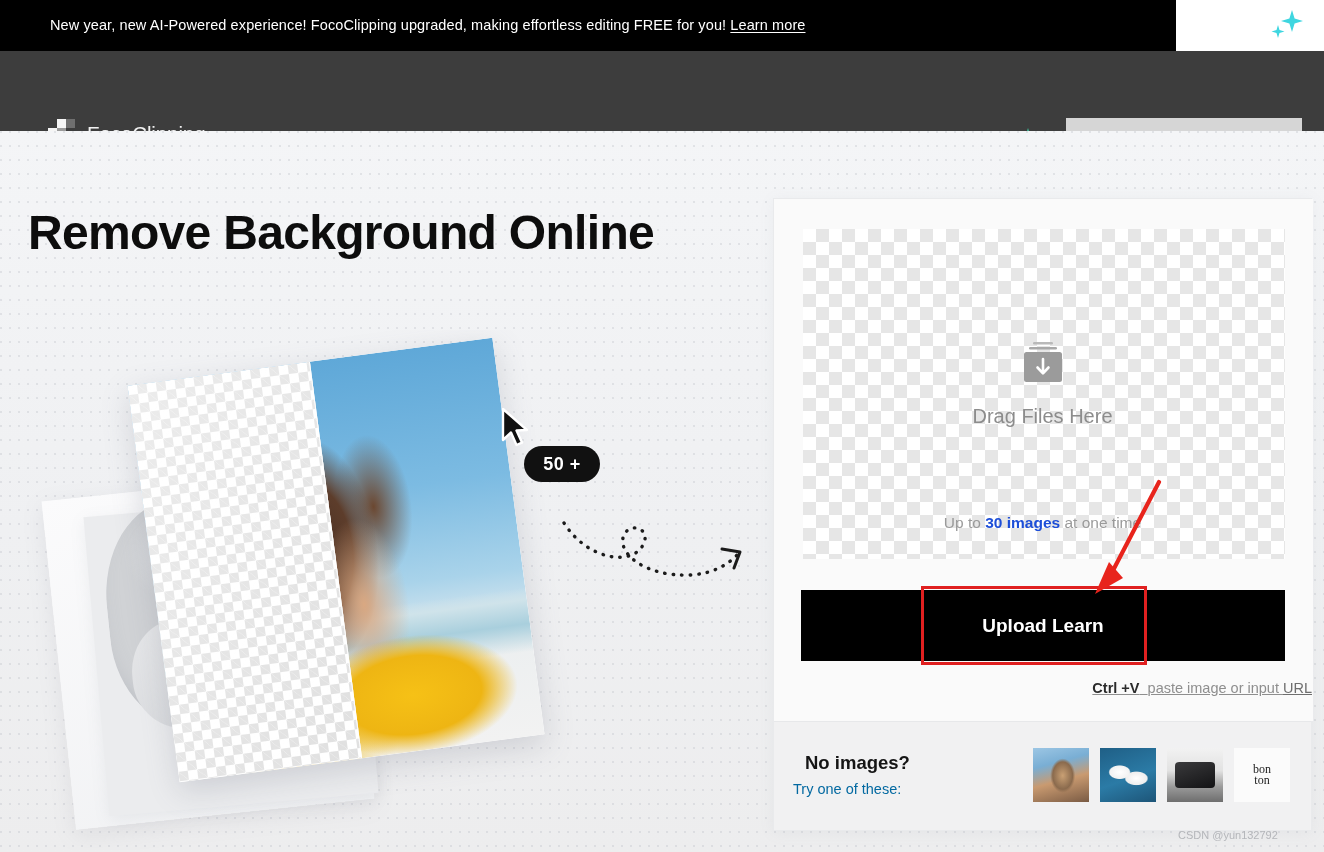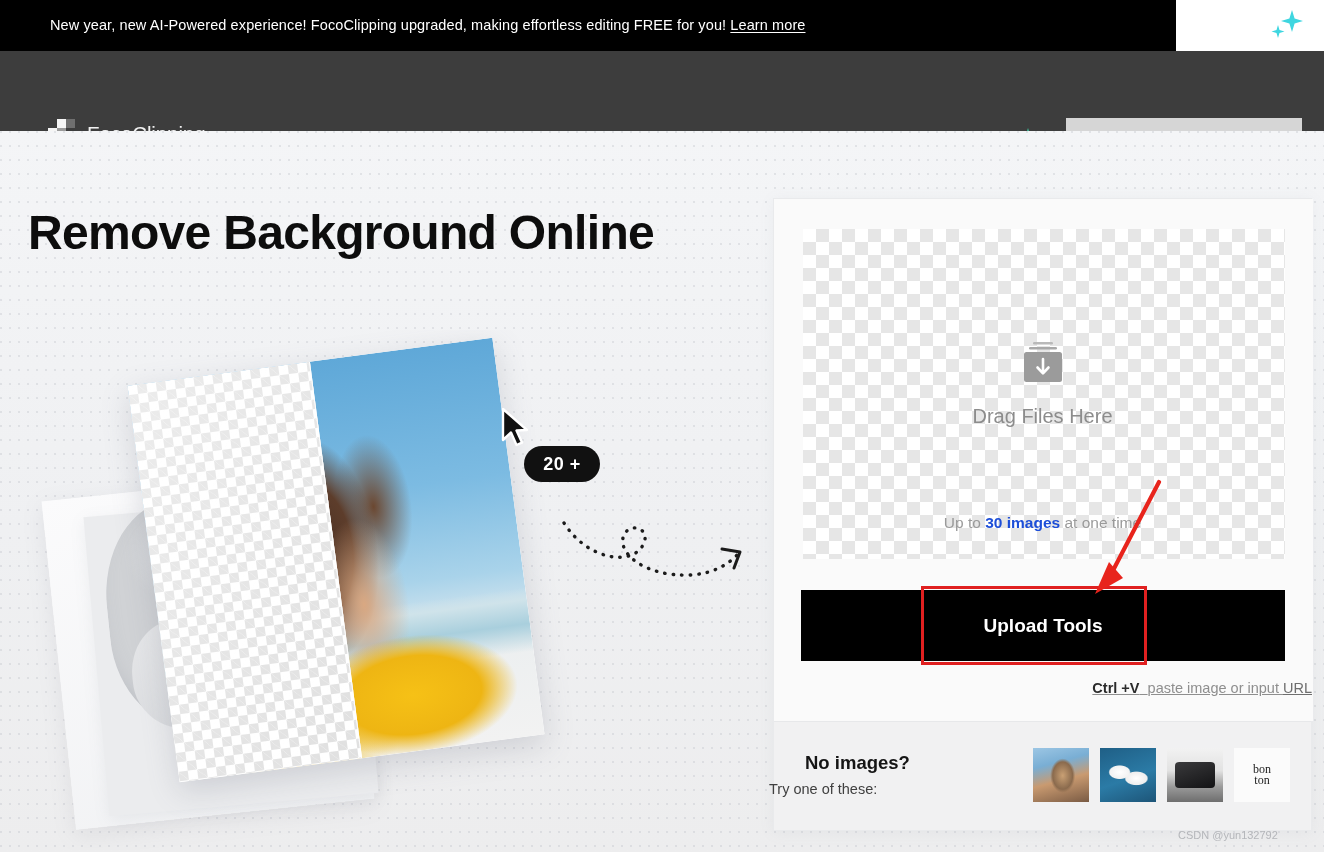--- a/index.html
+++ b/index.html
@@ -223,21 +223,21 @@
   .paste-line u { color:#6e6e6e; cursor:pointer; }
 
   .panel-divider {
     position:absolute; left:774px; top:721px; width:537px; height:1px; background:#e7e8ea;
   }
   .footer-area { position:absolute; left:774px; top:722px; width:537px; height:108px; background:#f1f1f2; }
   .noimg-title {
     position:absolute; left:805px; top:752px; font-size:18.5px; font-weight:700; color:#151515;text-align:center;
   }
   .noimg-sub {
-    position:absolute; left:769px; top:781px; font-size:14.5px; color:#404040;
+    position:absolute; left:793px; top:781px; font-size:14.5px; color:#0369a1;
   }
   .thumbs { position:absolute; left:1033px; top:748px; display:flex; gap:11px; }
   .thumb { width:56px; height:54px; overflow:hidden; cursor:pointer; position:relative; }
   .th1 { background:linear-gradient(165deg,#9cc6e4 0%,#79aed4 30%,#c99a70 58%,#7a5b44 100%); }
   .th1:after{content:"";position:absolute;left:12px;top:10px;width:34px;height:44px;
     background:radial-gradient(ellipse 16px 22px at 52% 40%, #c9a074 0%, #8a6a4d 62%, rgba(138,106,77,0) 78%),
     radial-gradient(ellipse 9px 5px at 58% 30%, #2a2a2e 0%, rgba(42,42,46,0) 75%);}
   .th2 { background:linear-gradient(160deg,#1f5f86 0%,#2b7ba6 55%,#1d5578 100%); }
   .th2:after{content:"";position:absolute;left:7px;top:13px;width:42px;height:28px;
     background:radial-gradient(ellipse 14px 9px at 30% 40%, #fff 0%, #f2f2f2 70%, rgba(255,255,255,0) 80%),
@@ -330,21 +330,21 @@
       <div class="photo-glass"></div>
     </div>
   </div>
 
   <div class="cursor">
     <svg width="34" height="44" viewBox="0 0 34 44">
       <path d="M3 2 L3 33 L11 25.5 L16.5 38 L22 35.6 L16.5 23.5 L27 23 Z" fill="#111" stroke="#ffffff" stroke-width="2.4" stroke-linejoin="round"></path>
     </svg>
   </div>
 
-  <div class="badge-30">20 +</div>
+  <div class="badge-30">50 +</div>
 
   <div class="dot-arrow">
     <svg width="200" height="80" viewBox="0 0 200 80">
       <path d="M4 18 C28 56, 74 62, 84 38 C90 23, 70 17, 64 30 C56 47, 84 72, 130 70 C152 69, 168 60, 178 49" stroke="#1b1b1b" stroke-width="3.4" fill="none" stroke-linecap="round" stroke-dasharray="0.5 8"></path>
       <path d="M162 44 L180 47 L174 63" stroke="#1b1b1b" stroke-width="3" fill="none" stroke-linecap="round" stroke-linejoin="round"></path>
     </svg>
   </div>
 
   <div class="upload-card">
     <div class="upload-inner"></div>
@@ -359,21 +359,21 @@
       <path d="M22 19 L22 33 M16.5 27.5 L22 33.4 L27.5 27.5" stroke="#ffffff" stroke-width="2.6" fill="none" stroke-linecap="round" stroke-linejoin="round"></path>
     </svg>
   </div>
 
   <div class="drag-text">Drag Files Here</div>
 
   <div class="uptoline">
     <span>Up to </span><b>30 images</b><span> at one time</span>
   </div>
 
-  <div class="upload-btn">Upload Tools</div>
+  <div class="upload-btn">Upload Learn</div>
   <div class="red-box"></div>
   <div class="red-arrow">
     <svg width="90" height="122" viewBox="0 0 90 122">
       <path d="M74 4 L22 104" stroke="#e8241c" stroke-width="4.2" stroke-linecap="round" fill="none"></path>
       <path d="M10 116 L24 84 L38 100 Z" fill="#e8241c"></path>
     </svg>
   </div>
 
   <div class="paste-line">
     <b>Ctrl +V</b>&nbsp;

